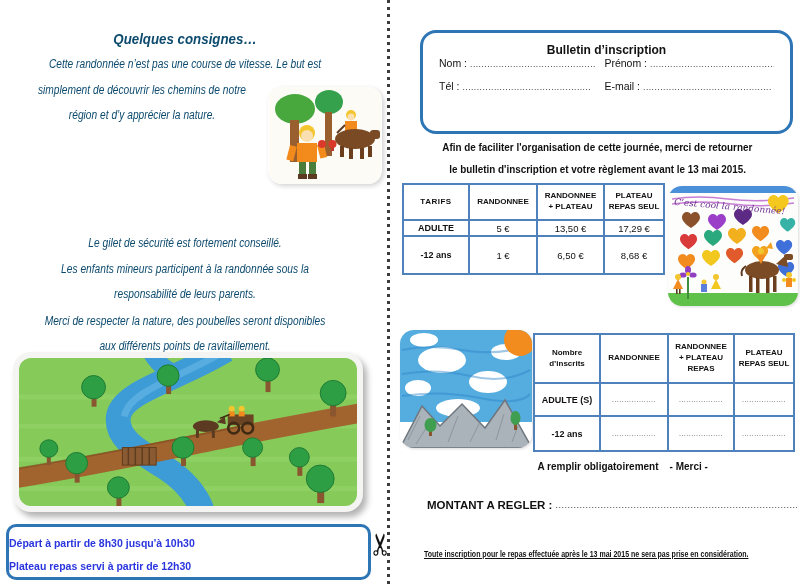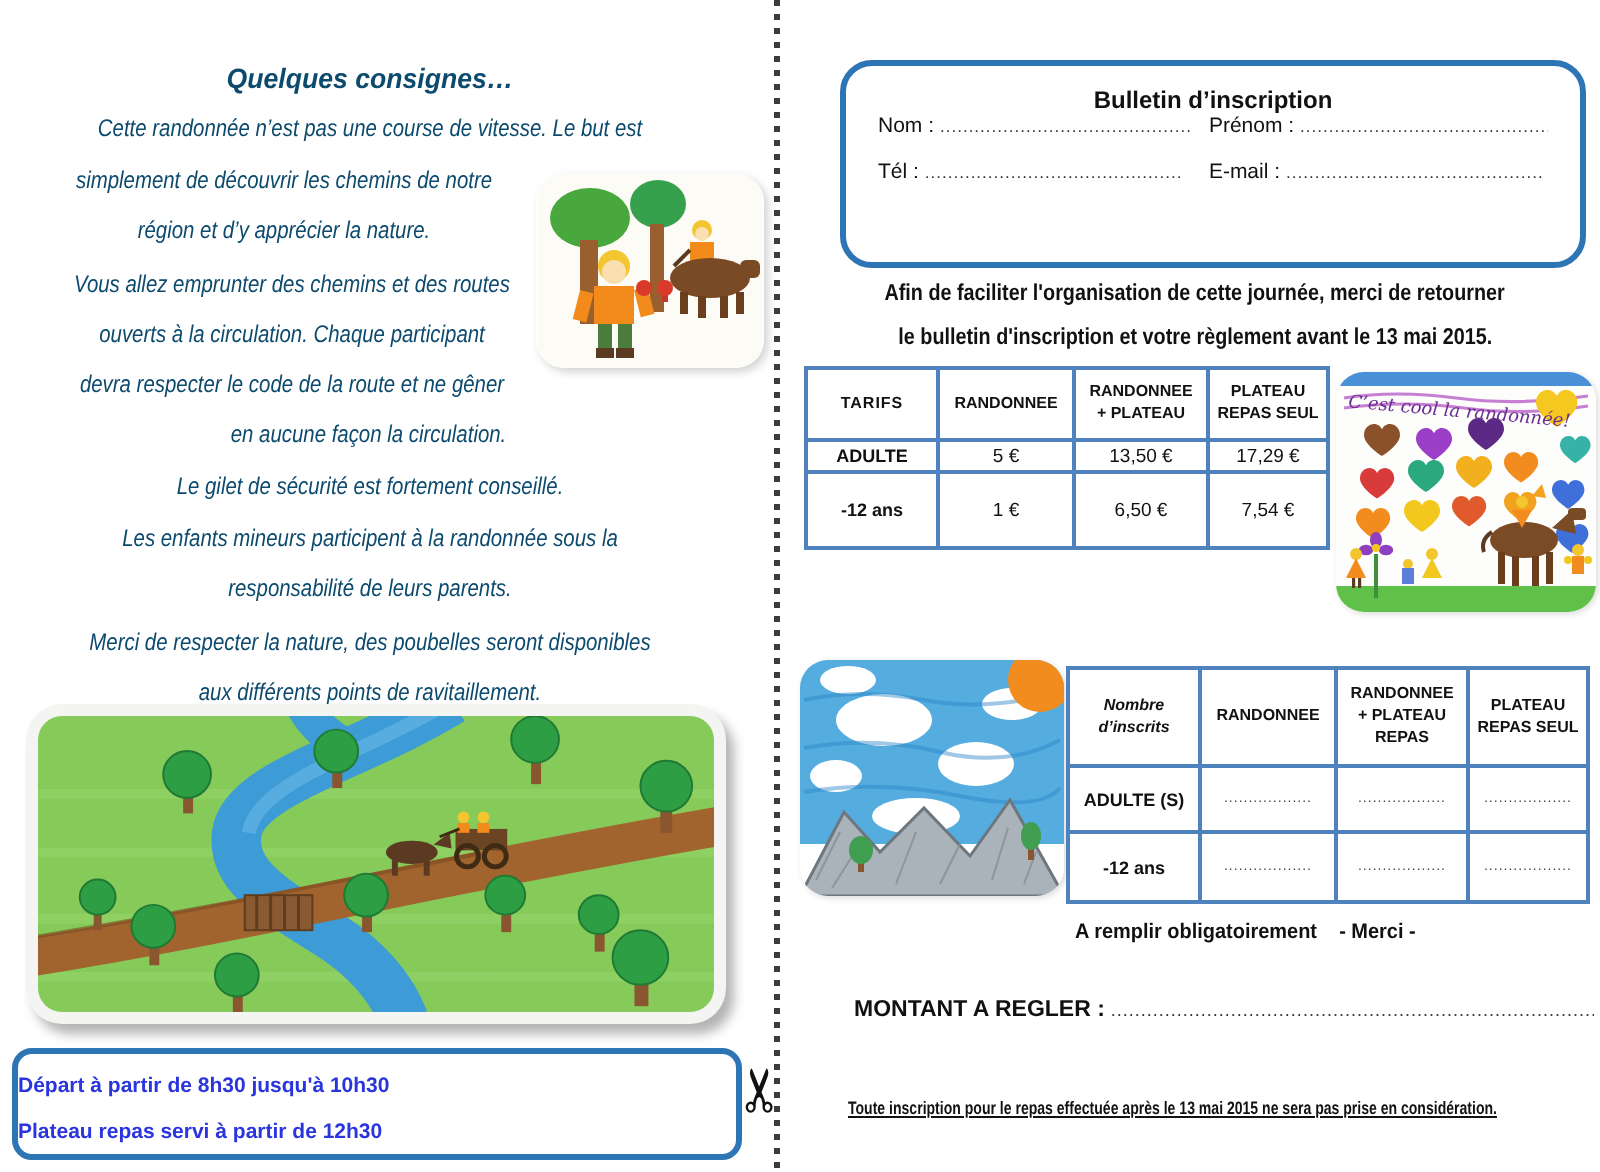--- a/index.html
+++ b/index.html
@@ -55,21 +55,21 @@
   #notice{left:395px;top:136px;width:405px;text-align:center;}
   #notice .nline{display:inline-block;white-space:nowrap;font-weight:bold;font-size:11.5px;
       line-height:22px;transform:scaleX(.86);transform-origin:center;}
 
   
   table.t{border-collapse:collapse;table-layout:fixed;}
   table.t td,table.t th{border:2px solid var(--tb);text-align:center;vertical-align:middle;
       padding:0 2px;overflow:hidden;}
   table.t th{white-space:pre-line;font-size:8px;line-height:1.35;color:#111;}
   .tbig{color:var(--blue-text);font-weight:bold;font-size:17px;letter-spacing:.5px;white-space:normal;}
-  .tbig2{color:var(--blue-text);font-weight:bold;font-size:13.5px;line-height:1.45;white-space:normal;font-style:italic;}
+  .tbig2{color:var(--blue-text);font-weight:bold;font-size:13.5px;line-height:1.45;white-space:normal;}
   .rowlab{font-weight:bold;font-size:9px;}
   .val{font-size:9.5px;}
   .celldots{font-size:7px;color:#444;letter-spacing:.5px;}
   #tarifs{left:402px;top:183px;}
   #inscrits{left:533px;top:333px;}
 
   
   #fill-note{left:533px;top:456px;width:262px;text-align:left;}
   #fill-note span{display:inline-block;white-space:pre;font-weight:bold;font-size:10.5px;
       transform:scaleX(.95);}
@@ -87,26 +87,20 @@
   <div class="abs script" style="left:0;top:27px;width:370px;">
     <div class="sl ttl">Quelques consignes…</div>
   </div>
 
   <div class="abs script" style="left:0;top:52px;width:370px;">
     <div class="sl">Cette randonnée n’est pas une course de vitesse. Le but est</div>
   </div>
   <div class="abs script" style="left:0;top:78px;width:284px;">
     <div class="sl">simplement de découvrir les chemins de notre</div>
     <div class="sl">région et d’y apprécier la nature.</div>
-  </div>
-  <div class="abs script" style="left:0;top:130px;width:292px;">
-    <div class="sl">Vous allez emprunter des chemins et des routes</div>
-    <div class="sl">ouverts à la circulation. Chaque participant</div>
-    <div class="sl">devra respecter le code de la route et ne gêner</div>
-    <div class="sl" style="transform:scaleX(.85) translateX(45px);">en aucune façon la circulation.</div>
   </div>
   <div class="abs script" style="left:0;top:231px;width:370px;">
     <div class="sl">Le gilet de sécurité est fortement conseillé.</div>
   </div>
   <div class="abs script" style="left:0;top:257px;width:370px;">
     <div class="sl">Les enfants mineurs participent à la randonnée sous la</div>
     <div class="sl">responsabilité de leurs parents.</div>
   </div>
   <div class="abs script" style="left:0;top:309px;width:370px;">
     <div class="sl">Merci de respecter la nature, des poubelles seront disponibles</div>
@@ -293,21 +287,21 @@
     <tr style="height:16px">
       <td class="rowlab">ADULTE</td>
       <td class="val">5 €</td>
       <td class="val">13,50 €</td>
       <td class="val">17,29 €</td>
     </tr>
     <tr style="height:38px">
       <td class="rowlab">-12 ans</td>
       <td class="val">1 €</td>
       <td class="val">6,50 €</td>
-      <td class="val">7,54 €</td>
+      <td class="val">8,68 €</td>
     </tr>
   </tbody>
     </table>
 
   <div class="abs draw" id="hearts">
     <svg width="130" height="120" viewBox="0 0 130 120">
       <defs>
           <path id="ht" d="M9,16 C9,16 0,10.5 0,5.5 C0,2 2.5,0 5,0 C7,0 8.3,1.2 9,2.6 C9.7,1.2 11,0 13,0 C15.5,0 18,2 18,5.5 C18,10.5 9,16 9,16 Z"></path>
         </defs>
       <rect width="130" height="120" fill="#fdfdfc"></rect>

